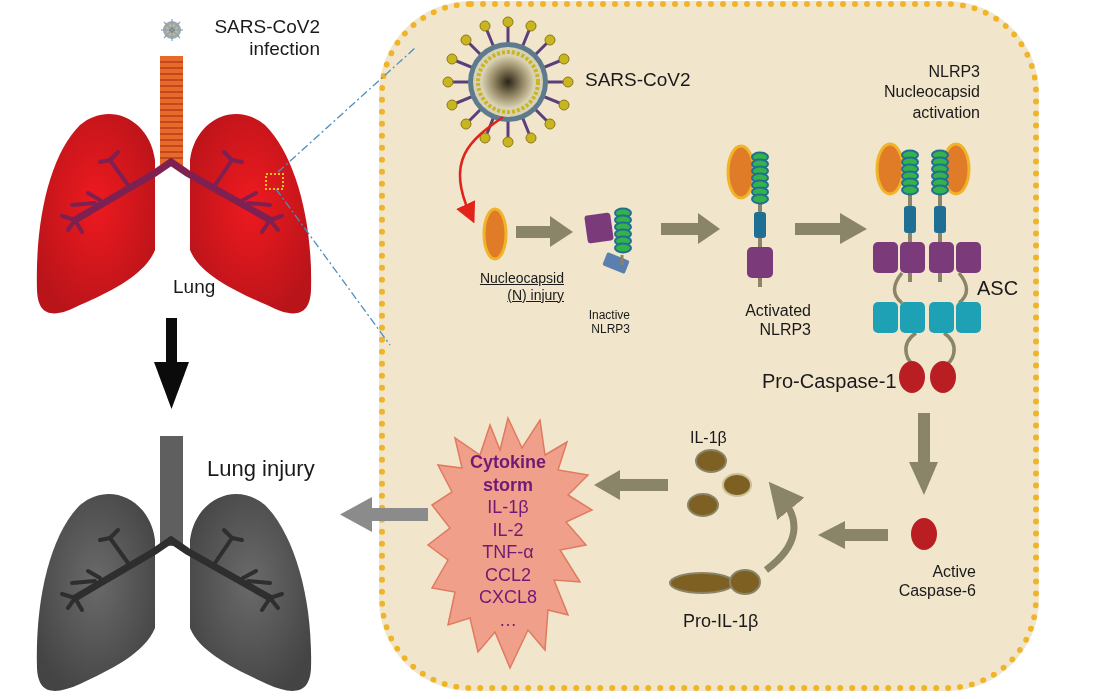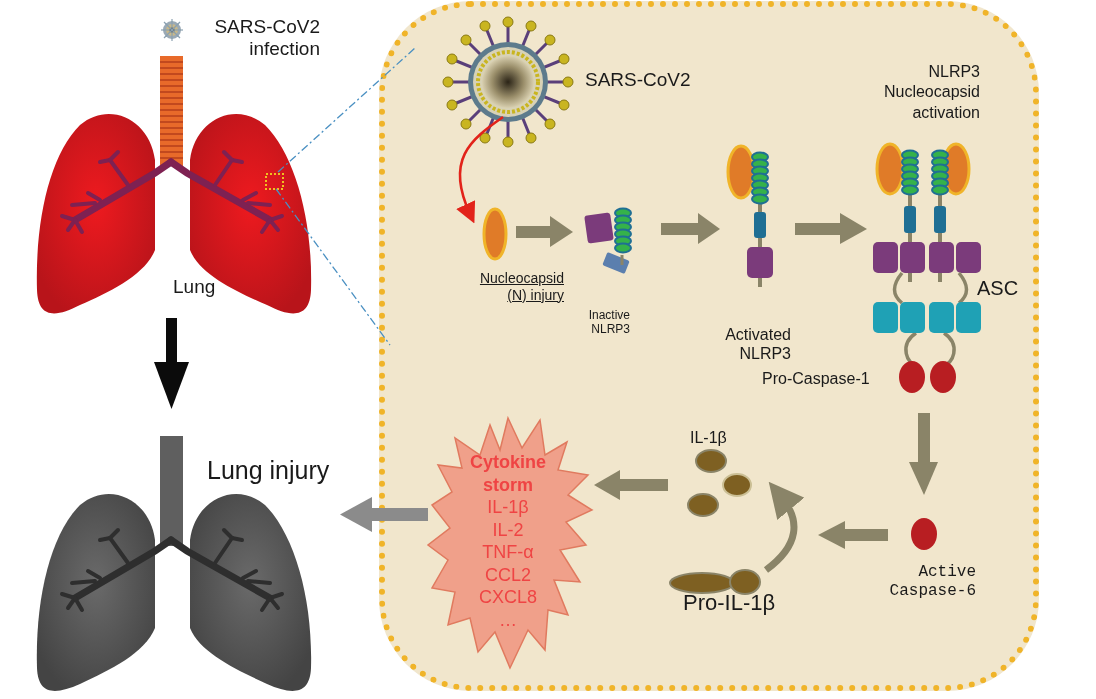--- a/index.html
+++ b/index.html
@@ -1,20 +1,20 @@
 <!DOCTYPE html>
 <html><head>
 <meta charset="utf-8">
 <style>
   html,body{margin:0;padding:0;background:#ffffff;}
   body{width:1096px;height:699px;position:relative;overflow:hidden;font-family:"Liberation Sans",sans-serif;color:#1a1a1a;}
   .lbl{position:absolute;text-align:right;line-height:1.18;white-space:nowrap;}
   .panel{position:absolute;left:379px;top:1px;width:660px;height:690px;background:#f1e6cc;border:6px dotted #f0b429;border-radius:92px;box-sizing:border-box;}
   svg{position:absolute;left:0;top:0;}
-  .storm-text{position:absolute;left:453px;top:451px;width:110px;text-align:center;color:#ef4444;font-size:18px;line-height:22.5px;}
+  .storm-text{position:absolute;left:453px;top:451px;width:110px;text-align:center;color:#701a75;font-size:18px;line-height:22.5px;}
   .storm-text b{font-weight:bold;}
 </style>
 </head>
 <body>
 
 <div class="panel"></div>
 
 <svg width="1096" height="699" viewBox="0 0 1096 699">
   <defs>
     <radialGradient id="lungRed" cx="50%" cy="45%" r="60%">
@@ -304,49 +304,49 @@
   </g>
 
   <polygon points="508,418 522,448 540,420 545,455 567,442 558,470 588,475 568,495 592,510 566,522 586,545 560,550 580,582 554,580 568,615 548,610 545,650 528,630 510,668 495,632 478,652 470,618 448,625 455,592 432,588 448,560 428,545 450,528 432,505 452,492 438,465 462,468 455,438 480,455 490,425 500,450" fill="#f0a08a" stroke="#e07a5f" stroke-width="1.5"></polygon>
 </svg>
 
 <div class="lbl" style="left:200px;top:16px;font-size:19px;width:120px;">
   <div>SARS-CoV2</div>
   <div>infection</div>
 </div>
 <div class="lbl" style="left:173px;top:276px;font-size:19px;">Lung</div>
-<div class="lbl" style="left:207px;top:456px;font-size:25px;">Lung injury</div>
+<div class="lbl" style="left:207px;top:456px;font-size:22px;">Lung injury</div>
 
 <div class="lbl" style="left:585px;top:69px;font-size:19px;">SARS-CoV2</div>
 
 <div class="lbl" style="left:424px;top:270px;font-size:14px;width:140px;text-decoration:underline;">
   <div>Nucleocapsid</div>
   <div>(N) injury</div>
 </div>
 <div class="lbl" style="left:550px;top:287px;font-size:12px;width:80px;margin-top:21px;">
   <div>Inactive</div>
   <div>NLRP3</div>
 </div>
-<div class="lbl" style="left:701px;top:302px;font-size:16px;width:90px;margin-top:24px;">
+<div class="lbl" style="left:721px;top:302px;font-size:16px;width:90px;">
   <div>Activated</div>
   <div>NLRP3</div>
 </div>
 <div class="lbl" style="left:850px;top:62px;font-size:16px;width:130px;line-height:1.28;">
   <div>NLRP3</div>
   <div>Nucleocapsid</div>
   <div>activation</div>
 </div>
 <div class="lbl" style="left:977px;top:277px;font-size:20px;">ASC</div>
-<div class="lbl" style="left:762px;top:370px;font-size:16px;">Pro-Caspase-1</div>
-<div class="lbl" style="left:876px;top:563px;font-size:16px;width:100px;font-family:Liberation Mono, monospace;">
+<div class="lbl" style="left:762px;top:370px;font-size:20px;">Pro-Caspase-1</div>
+<div class="lbl" style="left:876px;top:563px;font-size:16px;width:100px;">
   <div>Active</div>
   <div>Caspase-6</div>
 </div>
 <div class="lbl" style="left:690px;top:429px;font-size:16px;">IL-1β</div>
-<div class="lbl" style="left:683px;top:590px;font-size:22px;">Pro-IL-1β</div>
+<div class="lbl" style="left:683px;top:611px;font-size:18px;">Pro-IL-1β</div>
 
 <div class="storm-text">
   <div><b>Cytokine</b></div>
   <div><b>storm</b></div>
   <div>IL-1β</div>
   <div>IL-2</div>
   <div>TNF-α</div>
   <div>CCL2</div>
   <div>CXCL8</div>
   <div>…</div>

